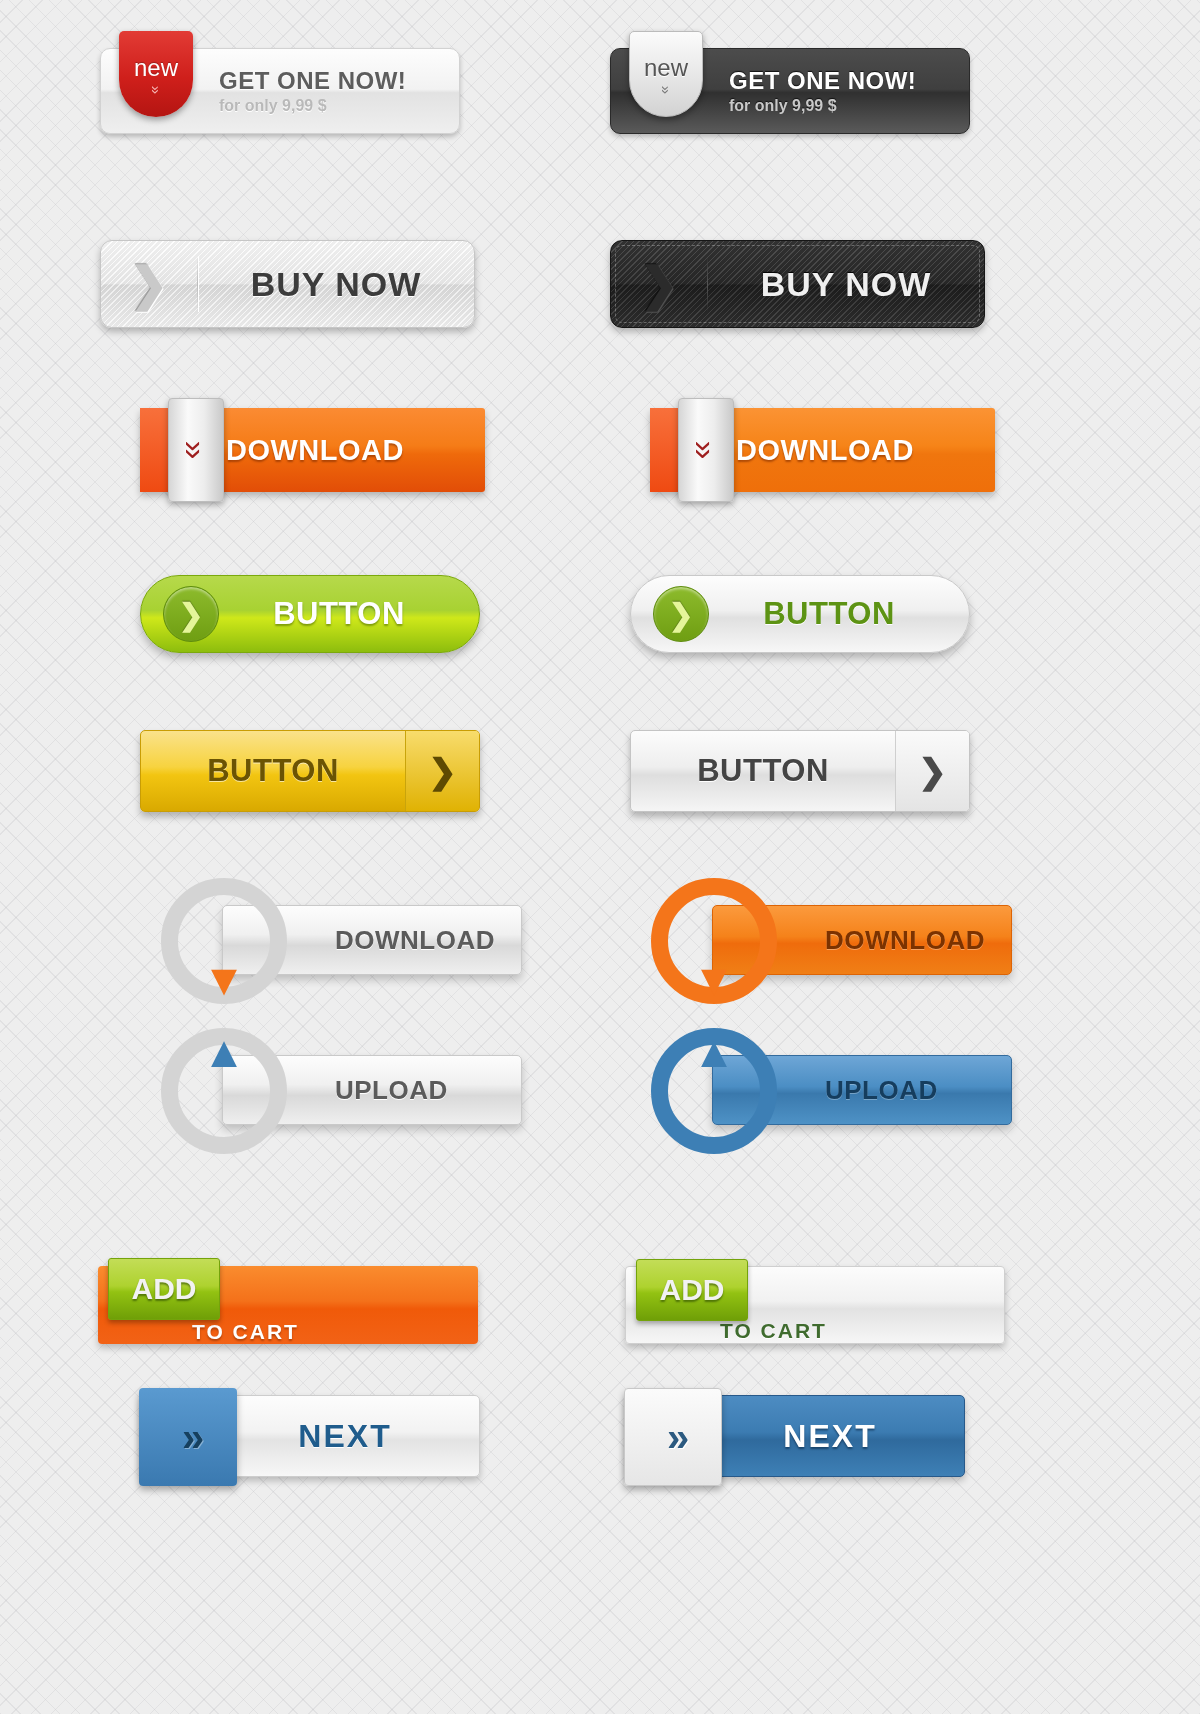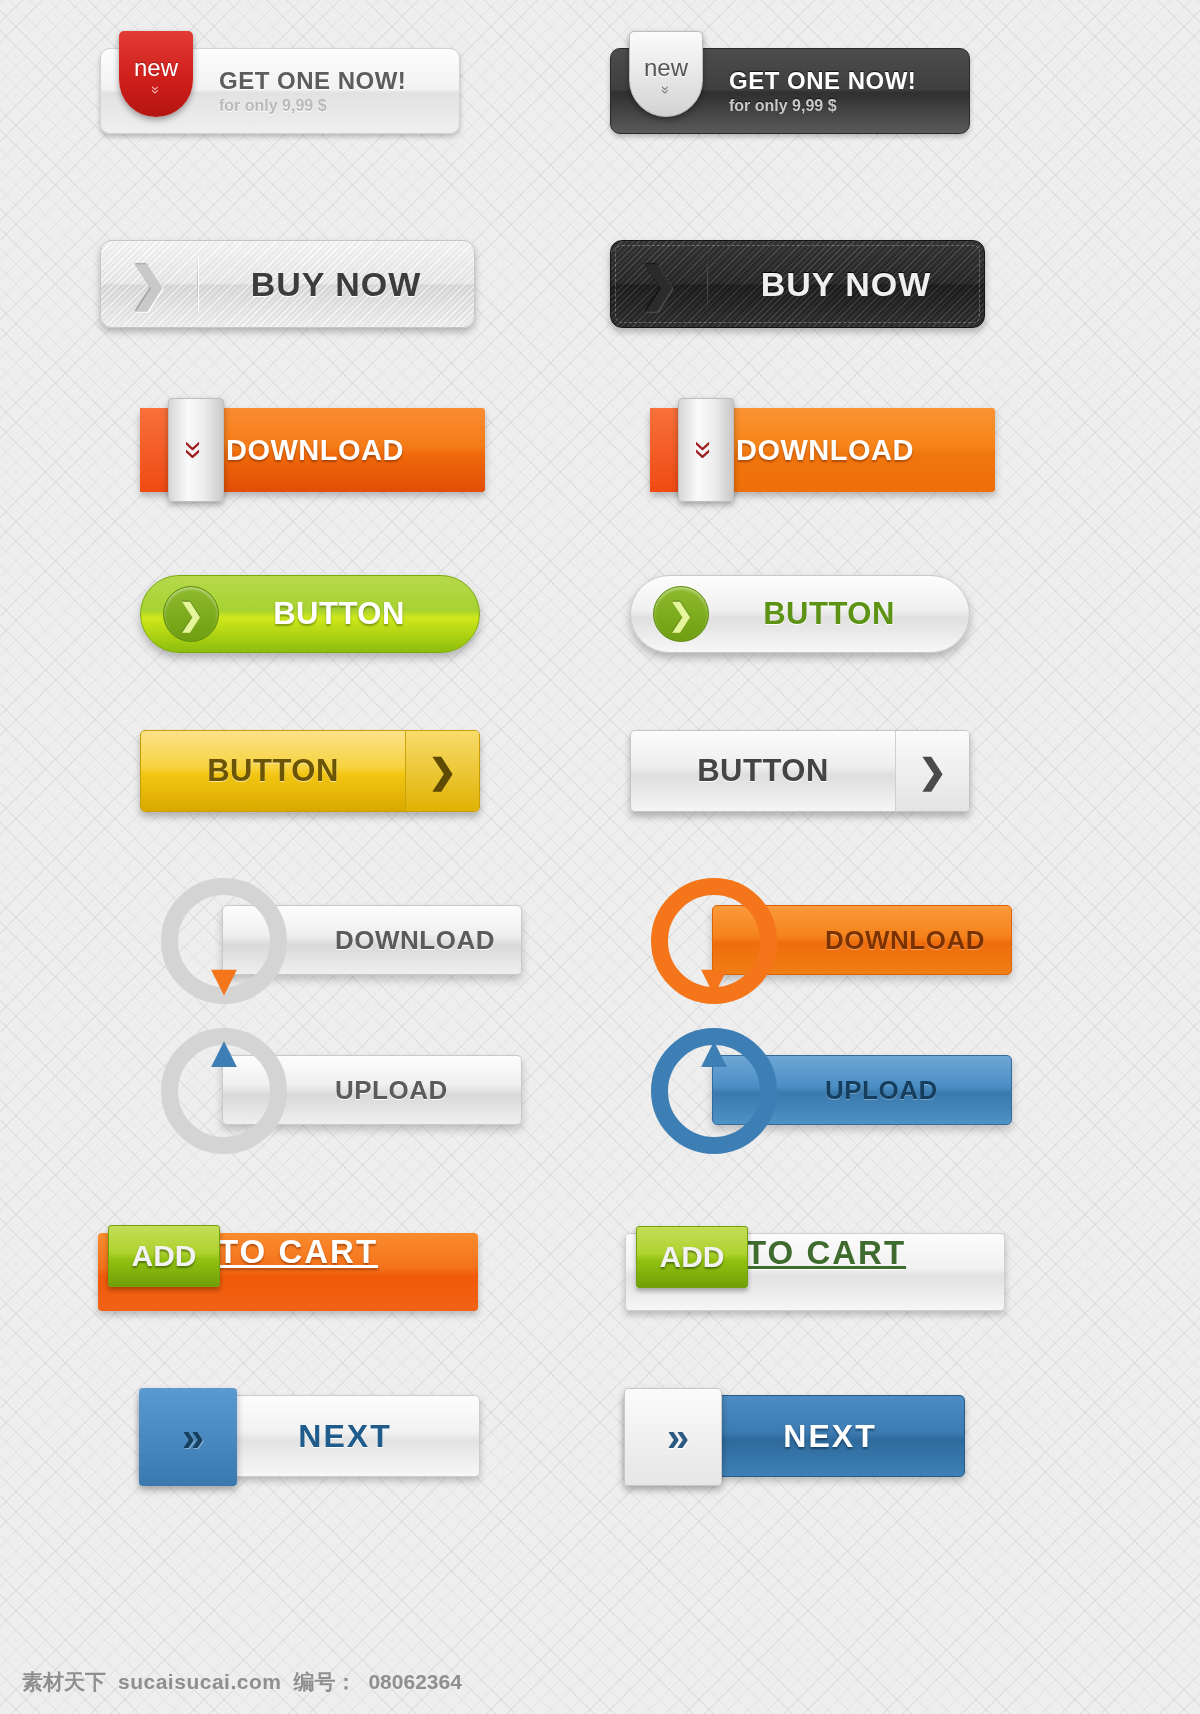--- a/index.html
+++ b/index.html
@@ -165,31 +165,31 @@
           border:17px solid; display:flex; align-items:flex-end; justify-content:center; }
   .ring.gray   { border-color:#d4d4d4; }
   .ring.orange { border-color:#f4751a; }
   .ring.blue   { border-color:#3d7fb5; }
   .ring .tip { font-size:44px; line-height:34px; margin-bottom:-10px; }
   .ring.gray .tip, .ring.orange .tip { color:#f4751a; }
   .ring.blue .tip { color:#3d7fb5; }
   .ring.up .tip { margin-bottom:0; margin-top:-10px; align-self:flex-start; }
 
   
-  .cart { width: 380px; height: 78px; border-radius: 4px; align-items:flex-start;
-          padding-left: 120px; box-shadow: 0 4px 7px rgba(0,0,0,.22); }
+  .cart { width: 380px; height: 78px; border-radius: 4px; align-items:flex-end;
+          padding-left: 94px; box-shadow: 0 4px 7px rgba(0,0,0,.22); margin-top: 33px; }
   .cart.orange { background: linear-gradient(180deg,#fa8c2e 0%,#f4711a 45%,#f05a09 55%,#f26216 100%); }
   .cart.silver { background: linear-gradient(180deg,#fcfcfc 0%,#f1f1f1 45%,#e2e2e2 55%,#f6f6f6 100%); border:1px solid #cfcfcf; }
   .addtab { position:absolute; left:10px; top:-8px; width:112px; height:62px; border-radius:3px;
             background: linear-gradient(180deg,#c3dd57 0%,#aed22f 45%,#93c212 55%,#6f9f07 100%);
             border:1px solid #74a30b; display:flex; align-items:center; justify-content:center;
             box-shadow: 0 3px 5px rgba(0,0,0,.3);
             font-size:30px; font-weight:bold; color:#f2f2f2;
             text-shadow: 0 2px 2px rgba(40,70,0,.6); }
-  .cart .lbl { font-size:33px; font-weight:bold; letter-spacing:2px;text-decoration:underline; }
+  .cart .lbl { font-size:21px; font-weight:bold; letter-spacing:2px; }
   .cart.orange .lbl { color:#fff; text-shadow:0 2px 2px rgba(120,40,0,.55); }
   .cart.silver .lbl { color:#3f6b2e; text-shadow:0 1px 0 #fff; }
 
   
   .next { width: 340px; height: 82px; border-radius: 5px; align-items:center;
           padding-left: 110px; box-shadow: 0 4px 7px rgba(0,0,0,.22); }
   .next.silver { background: linear-gradient(180deg,#fdfdfd 0%,#f2f2f2 45%,#e3e3e3 55%,#f7f7f7 100%); border:1px solid #cdcdcd; }
   .next.blue   { background: linear-gradient(180deg,#4d8cc2 0%,#3c7cb2 45%,#2f6a9d 55%,#3e80b6 100%); border:1px solid #27598a; }
   .nexttab { position:absolute; left:-2px; top:-8px; width:98px; height:98px; border-radius:4px;
              display:flex; align-items:center; justify-content:center;
@@ -361,20 +361,14 @@
       </div>
     </div>
     <div class="cell right" style="padding-left:25px">
       <div class="btn next blue">
         <span class="nexttab silver">»</span>
         <span class="lbl">NEXT</span>
       </div>
     </div>
   </div>
 
-  <div class="footer">
-    <span>素材天下</span>
-    <span class="site">sucaisucai.com</span>
-    <span>编号：</span>
-    <span>08062364</span>
-  </div>
 
 </div>
 
 </body></html>

